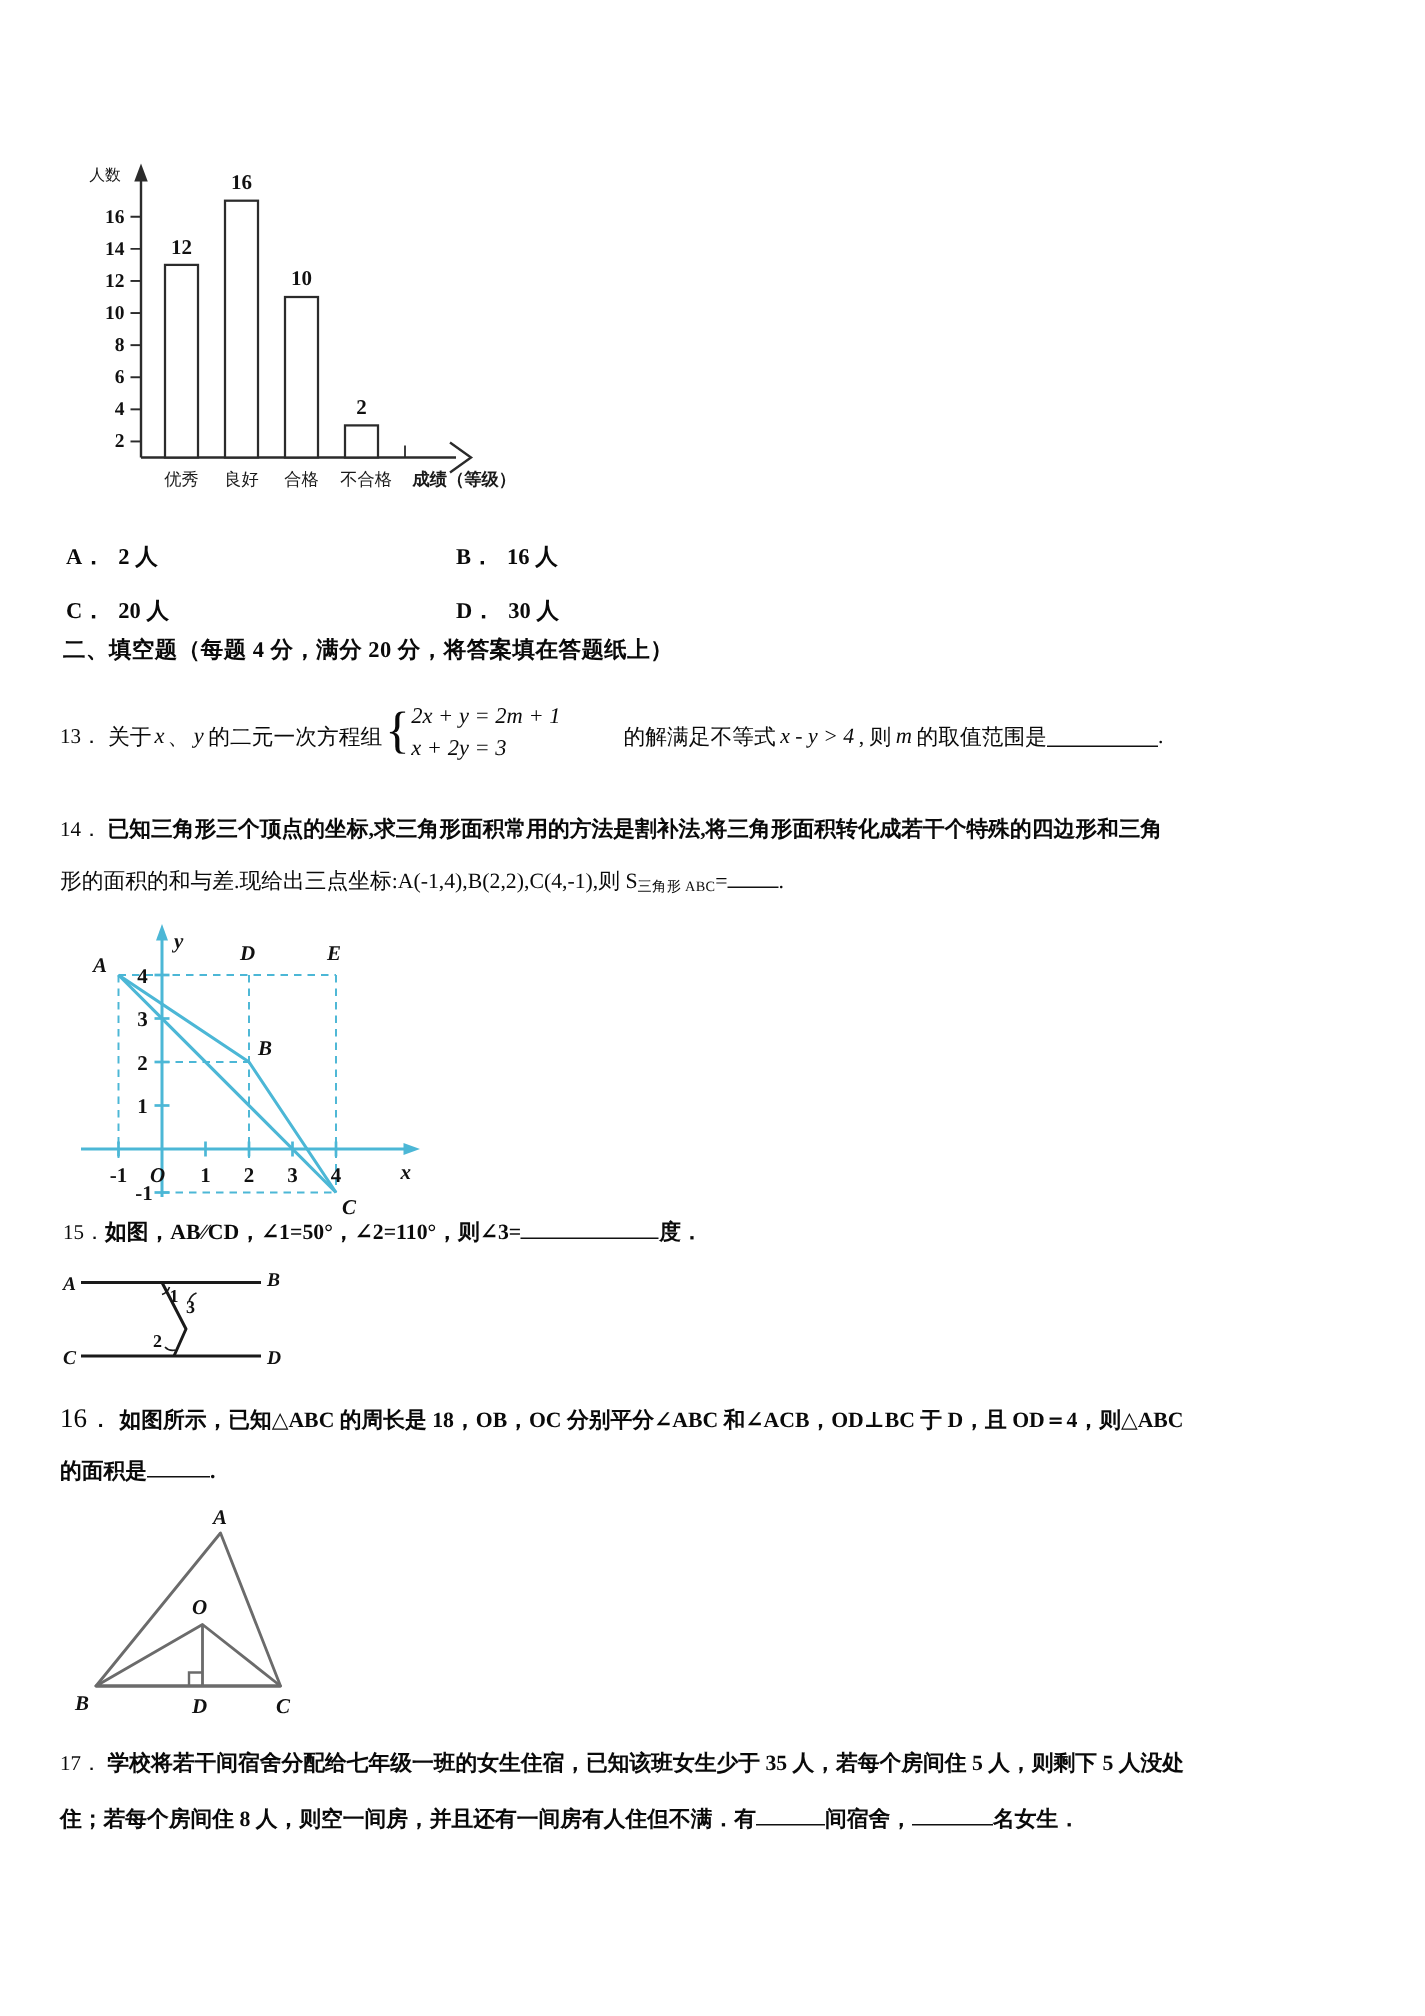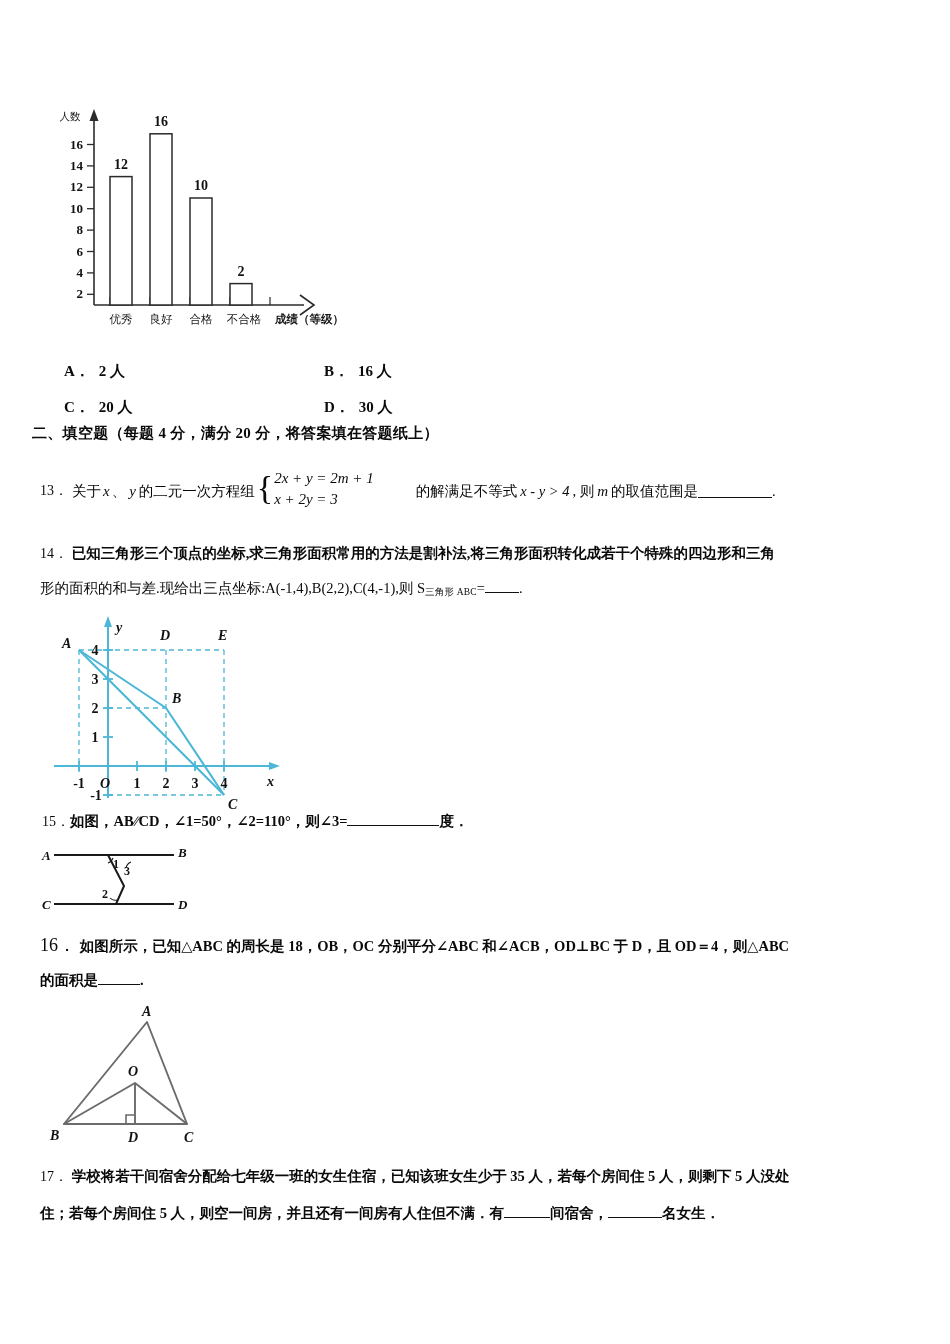--- a/index.html
+++ b/index.html
@@ -20,27 +20,27 @@
     letter-spacing: 0.3px;
   }
   .ul { border-bottom: 1.4px solid #111; display: inline-block; }
 
   
   .chart-wrap { position: absolute; left: 42px; top: 95px; width: 340px; height: 245px; }
   .chart-svg { display: block; }
   .cn { font-family: "DejaVu Sans", "Liberation Sans", sans-serif; }
 
   
-  .choices { position: absolute; left: 44px; top: 353px; width: 520px; margin-left: 20px; }
+  .choices { position: absolute; left: 44px; top: 353px; width: 520px; }
   .choice-row { display: flex; height: 36px; align-items: center; }
   .choice { width: 330px; font-size: 15px; font-weight: bold; }
   .choice .lab { margin-right: 9px; }
 
   
-  .sec2 { position: absolute; left: 32px; top: 424px; }
+  .sec2 { position: absolute; left: 42px; top: 424px; }
 
   
   .q13 { position: absolute; left: 40px; top: 470px; width: 880px; }
   .q13row { display: flex; align-items: center; }
   .sys {
     display: inline-flex;
     align-items: center;
     position: relative;
     margin: 0 6px 0 2px;
     top: -2px;
@@ -328,17 +328,17 @@
       <text x="142" y="142" font-size="14" font-style="italic" font-weight="bold" fill="#111" font-family="'Liberation Serif', serif">C</text>
     </svg>
   </div>
 
   <div class="q17">
     <div class="l1">
       <span style="font-weight:normal;font-size:14px;">17．</span>
       <span>学校将若干间宿舍分配给七年级一班的女生住宿，已知该班女生少于 35 人，若每个房间住 5 人，则剩下 5 人没处</span>
     </div>
     <div class="l2">
-      <span>住；若每个房间住 5 人，则空一间房，并且还有一间房有人住但不满．有</span><span class="ul" style="width:46px;height:13px;"></span><span>间宿舍，</span><span class="ul" style="width:54px;height:13px;"></span><span>名女生．</span>
+      <span>住；若每个房间住 8 人，则空一间房，并且还有一间房有人住但不满．有</span><span class="ul" style="width:46px;height:13px;"></span><span>间宿舍，</span><span class="ul" style="width:54px;height:13px;"></span><span>名女生．</span>
     </div>
   </div>
 
 </div>
 
 </body></html>

